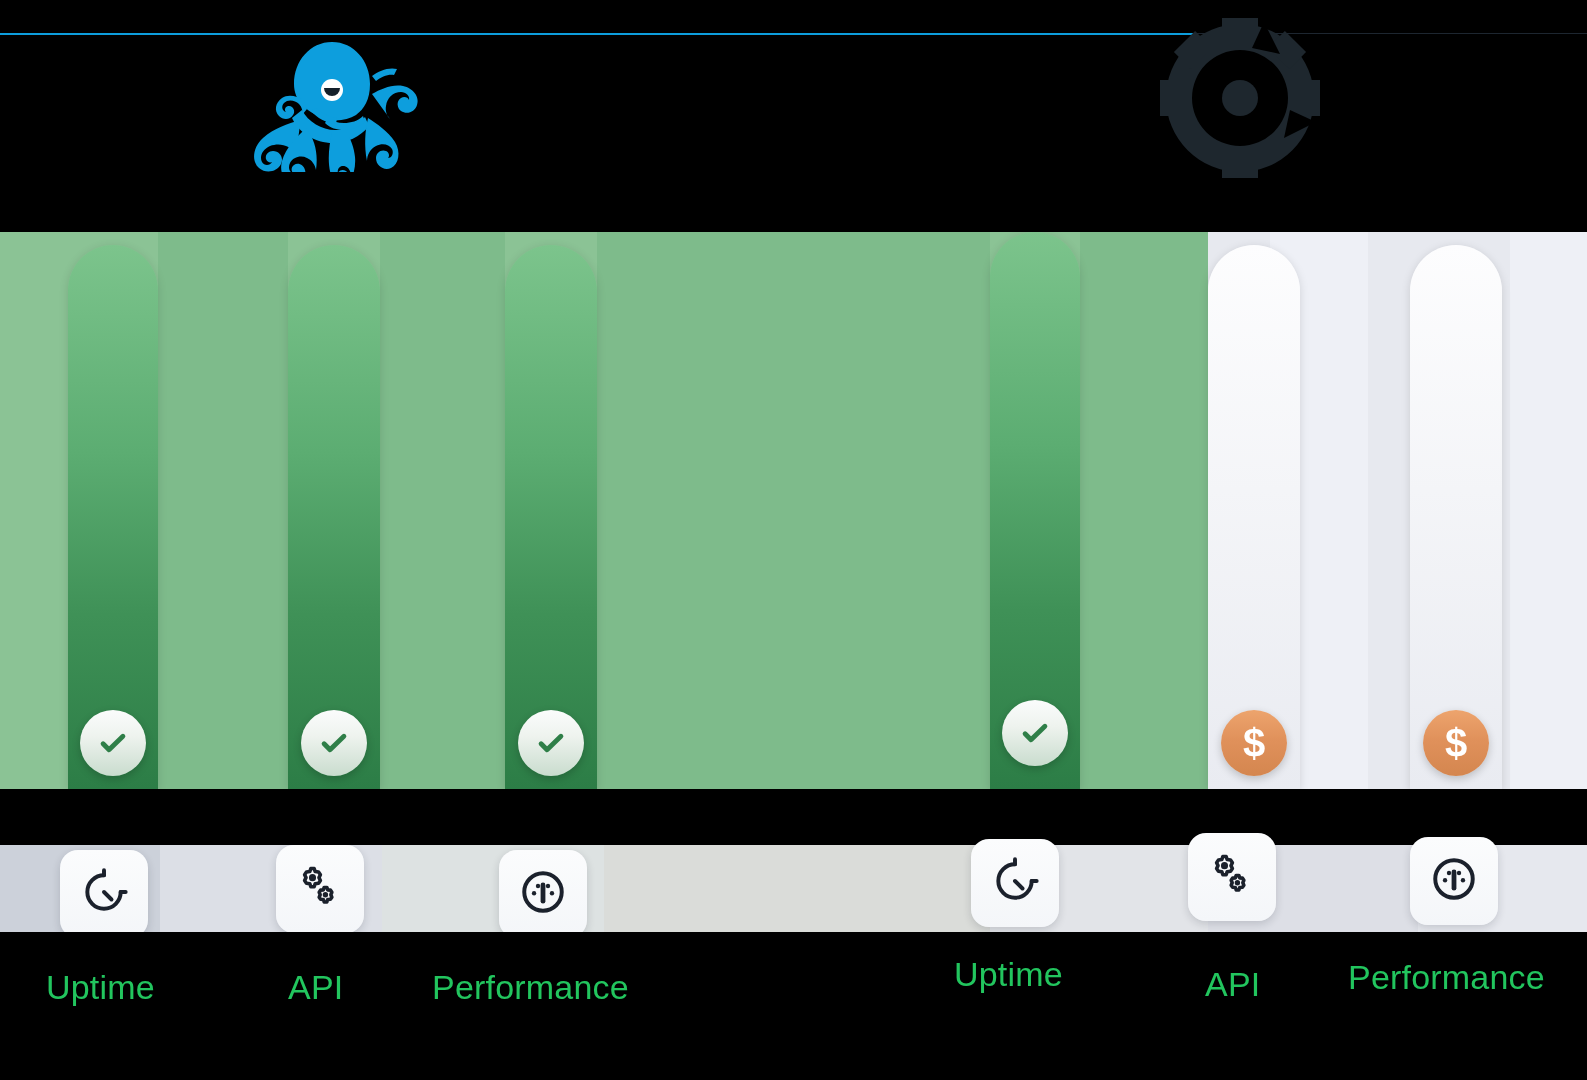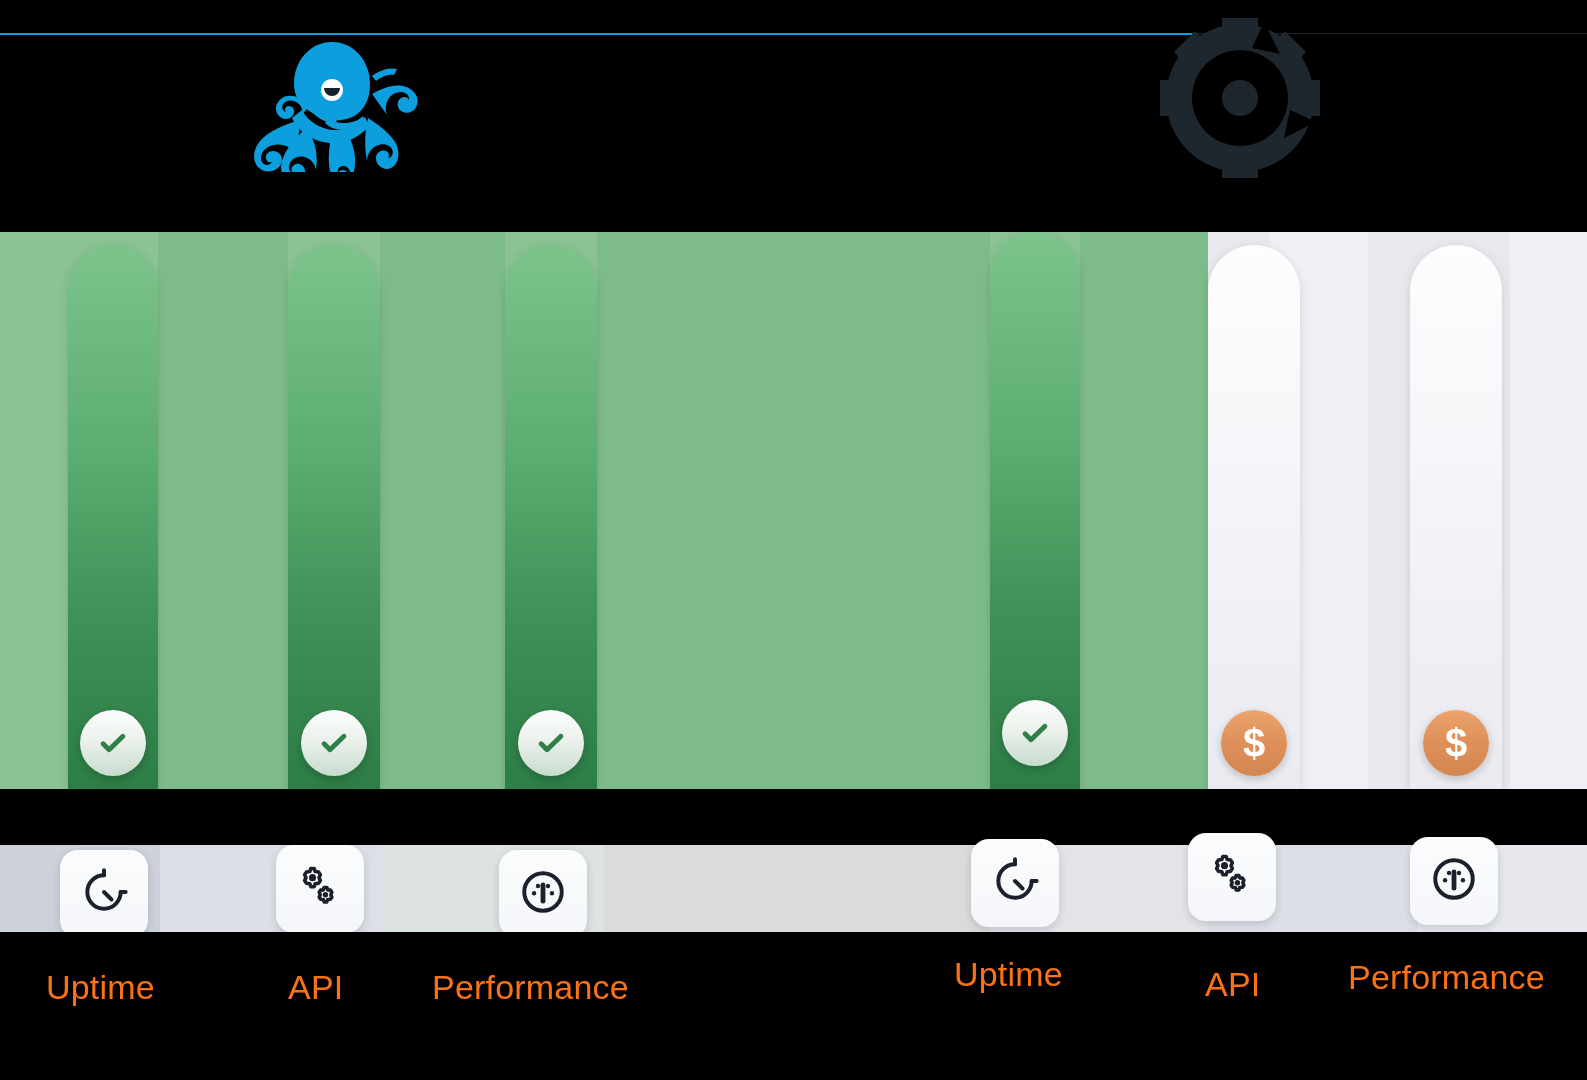--- a/index.html
+++ b/index.html
@@ -95,21 +95,21 @@
 
   
   #bottom-black {
     position:absolute; left:0; top:932px; width:1587px; height:148px;
     background:#000;
   }
   .axis-label {
     position:absolute; color:#39415230; font-size:34px;
     white-space:nowrap; letter-spacing:0.2px;
   }
-  .axis-label { color:#f97316; }
+  .axis-label { color:#22c55e; }
 </style>
 </head>
 <body>
 
 <div id="header-zone">
   <div id="top-rule"></div>
   <div id="top-rule-right"></div>
 
   <div class="logo-octopus">
     <svg viewBox="0 0 200 140" width="200" height="140" aria-hidden="true">

